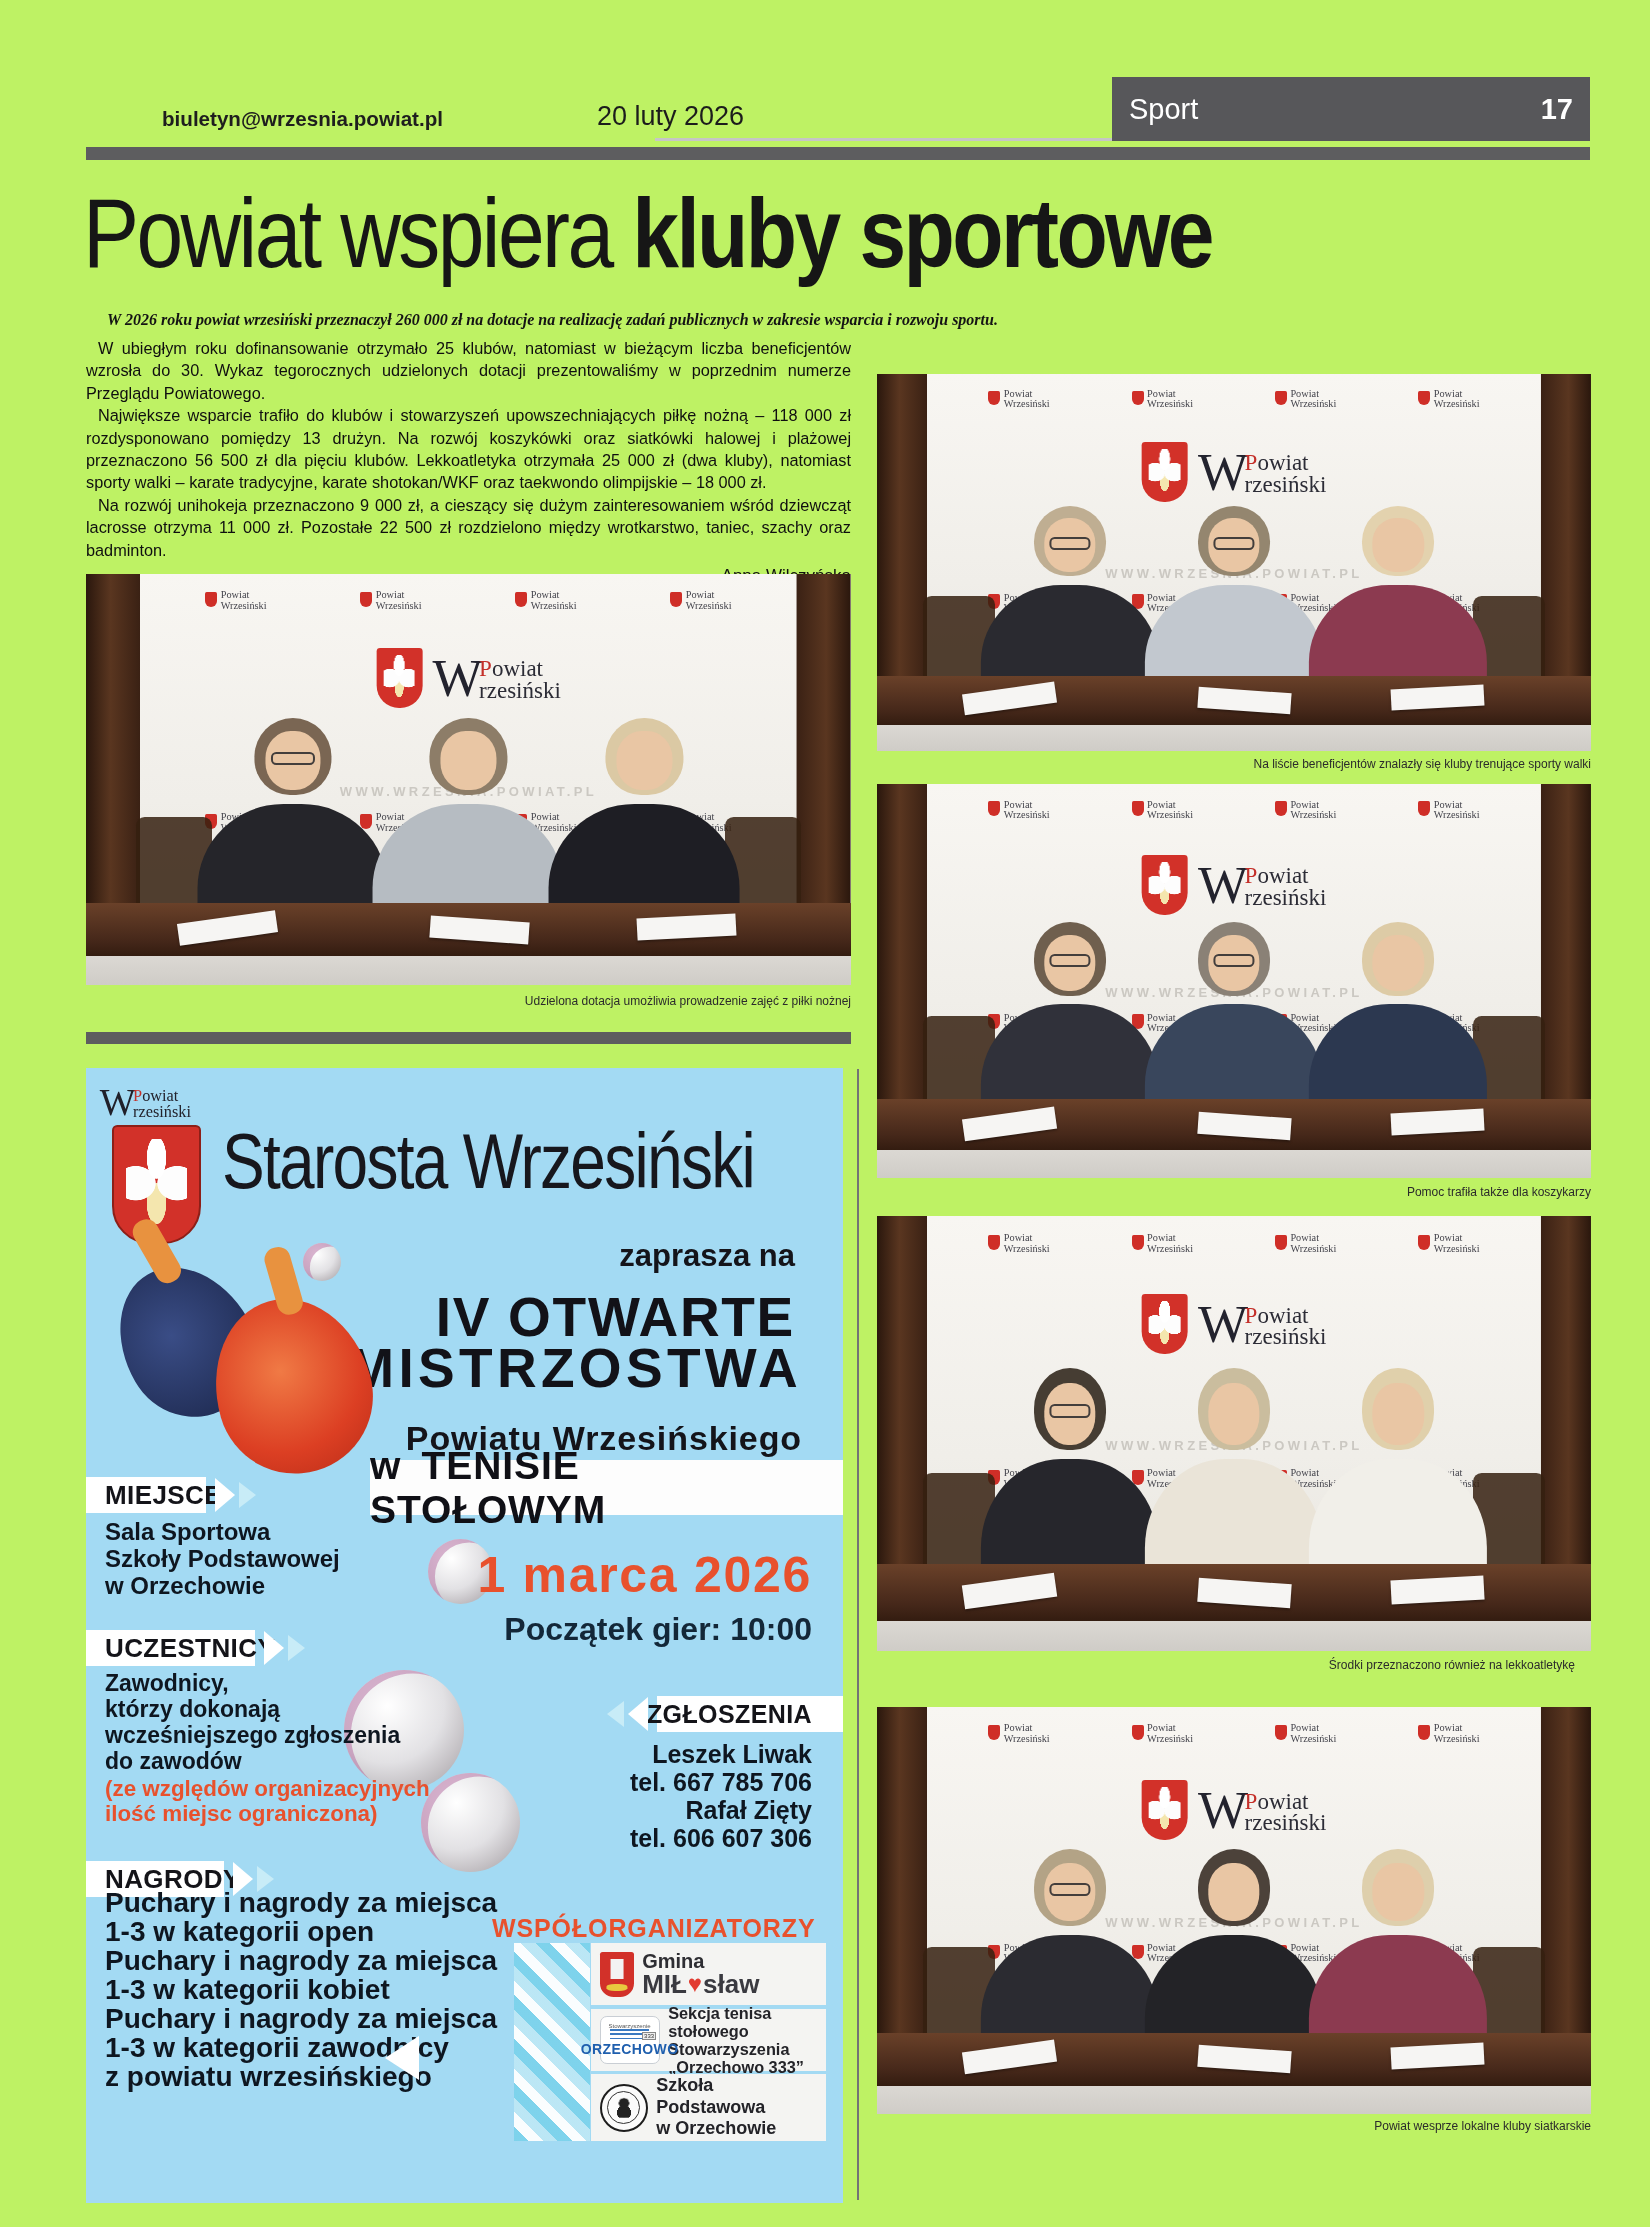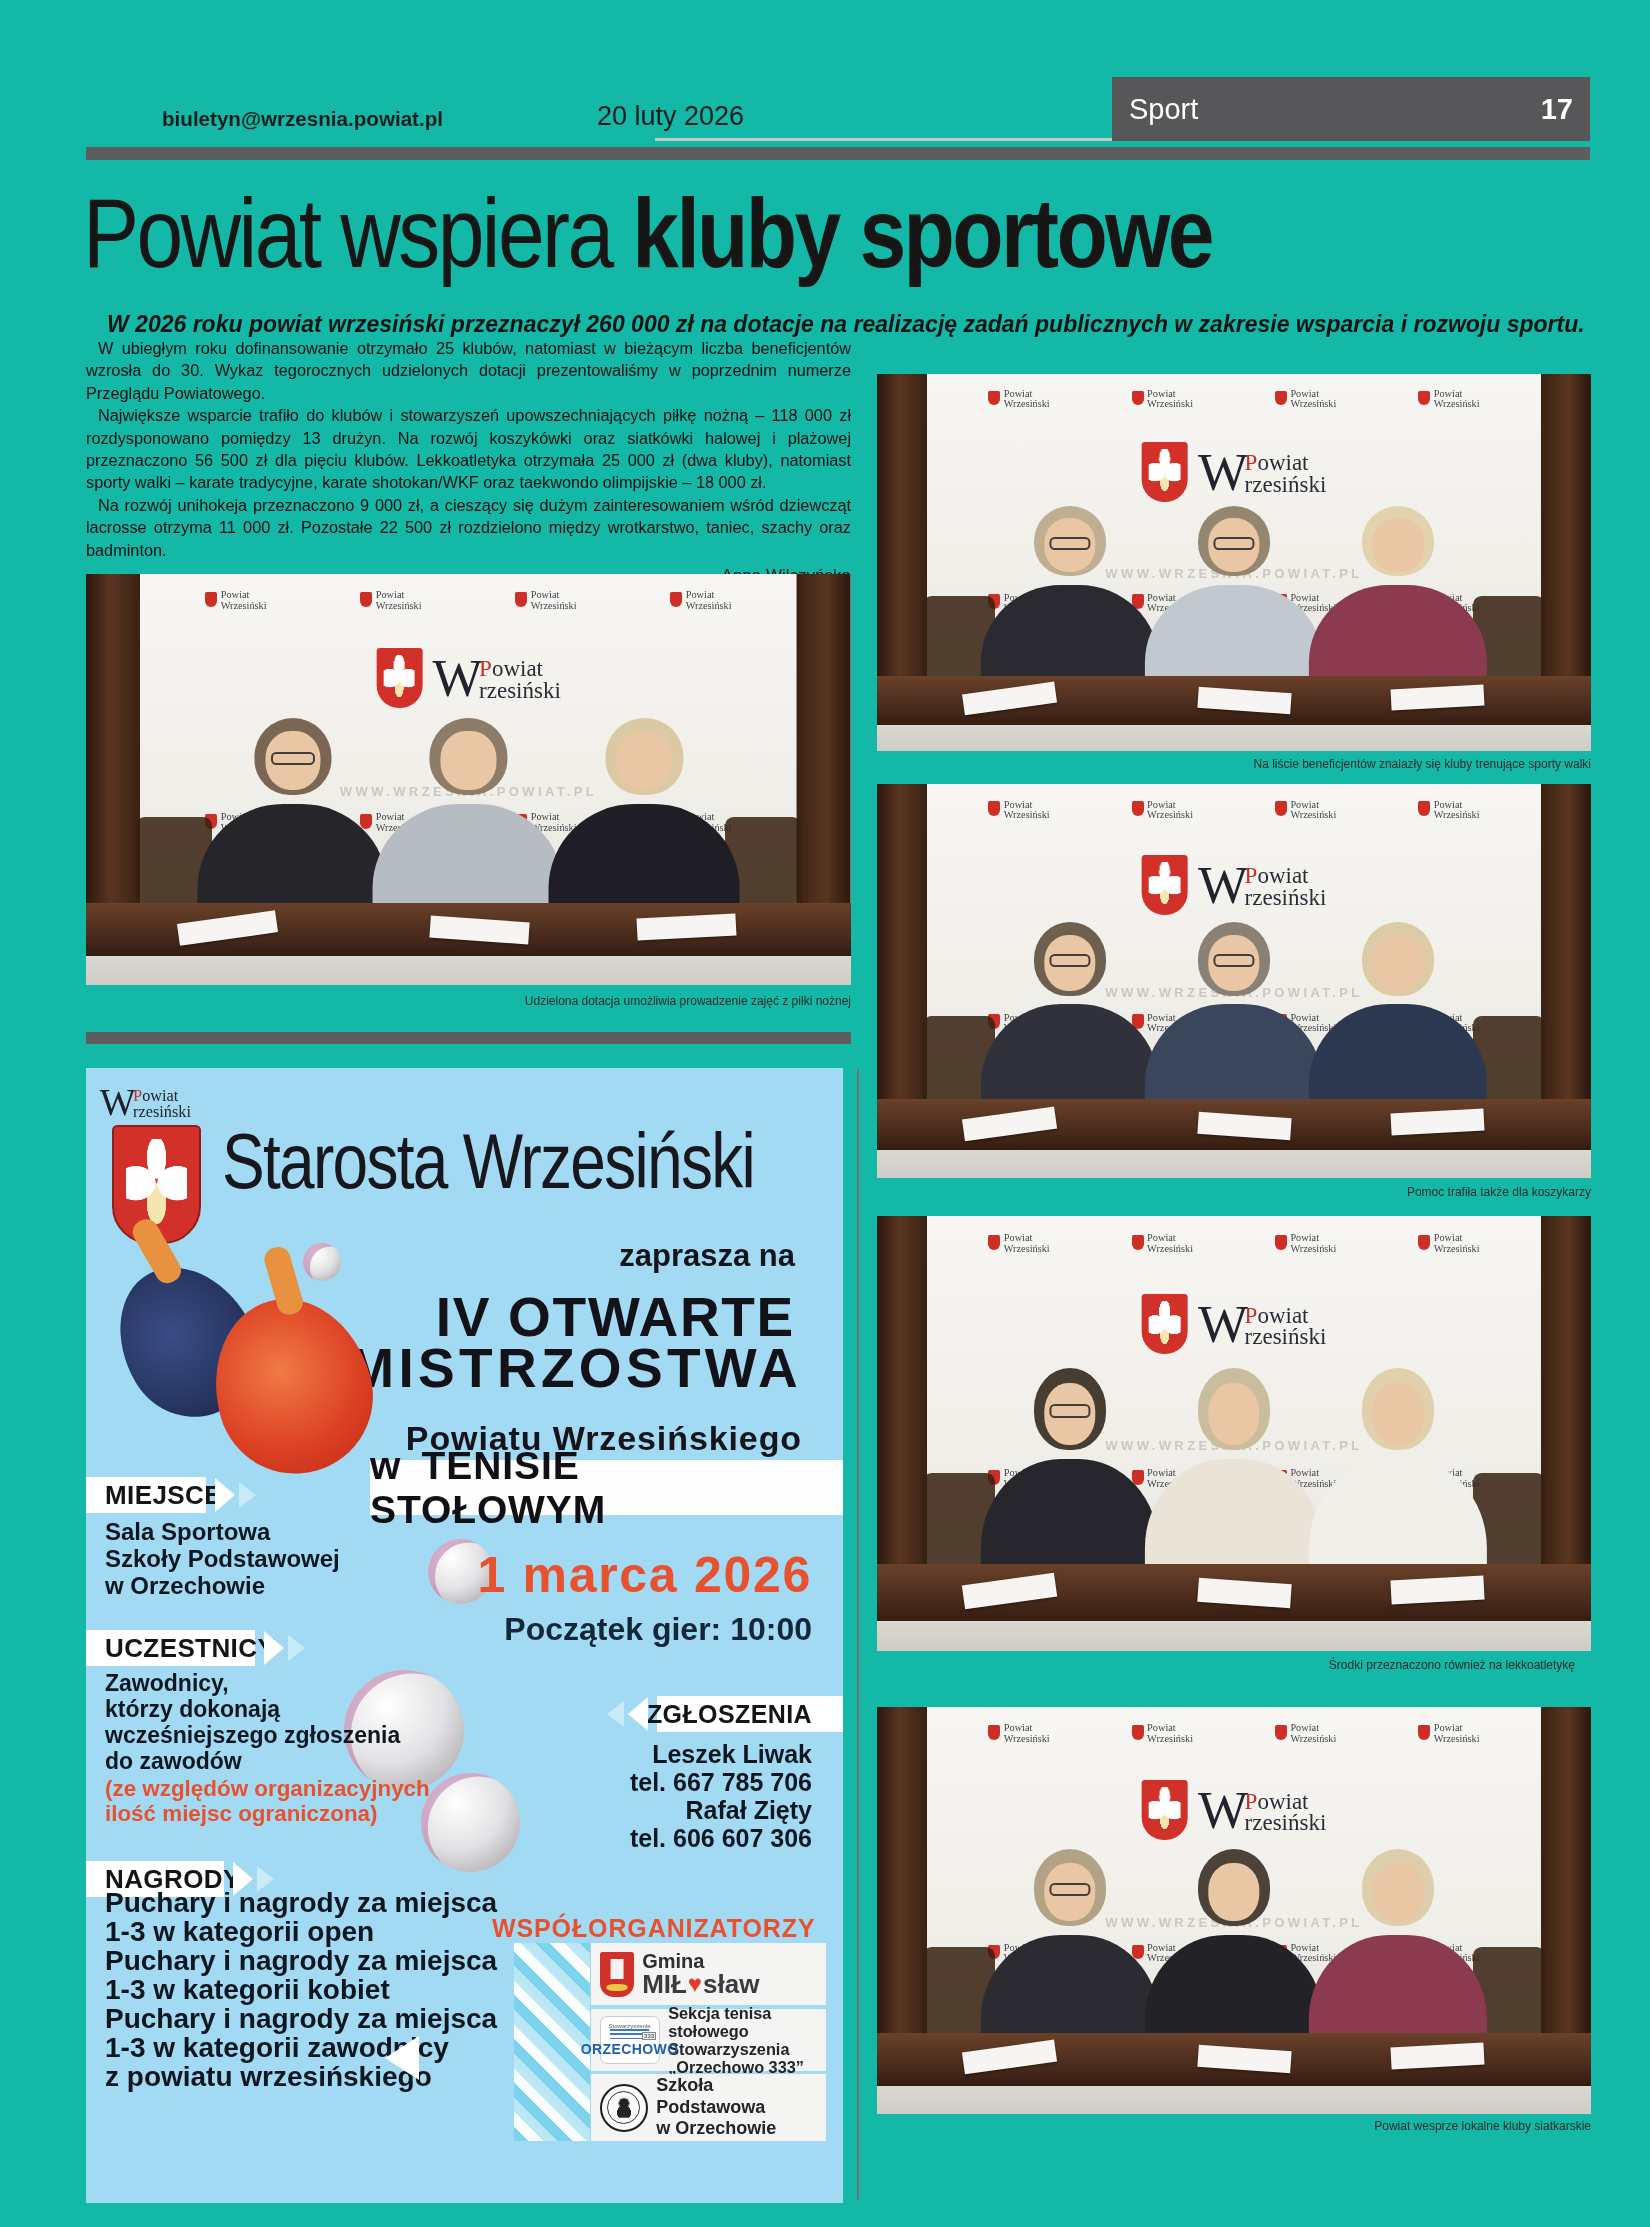--- a/index.html
+++ b/index.html
@@ -1,35 +1,35 @@
 <!DOCTYPE html>
 <html style="font-size:13.8px"><head>
 <meta charset="utf-8">
 <style>
   html,body{margin:0;padding:0;background:#fff;}
-  .page{position:relative;width:1651px;height:2227px;background:#14b8a6;overflow:hidden;
+  .page{position:relative;width:1651px;height:2227px;background:#bef264;overflow:hidden;
         font-family:"Liberation Sans",sans-serif;color:#111;}
   .page *{box-sizing:border-box;}
 
   
   .hdr-email{position:absolute;left:162px;top:107px;font-size:20.6px;font-weight:bold;color:#1e1e1e;}
   .hdr-date{position:absolute;left:597px;top:101px;font-size:27px;color:#1c1c1c;}
   .hdr-line{position:absolute;left:655px;top:138px;width:457px;height:2.6px;background:#c6c6c6;}
   .hdr-box{position:absolute;left:1112px;top:77px;width:478px;height:64px;background:#57575a;color:#fff;
            display:flex;align-items:center;justify-content:space-between;padding:0 17px;font-size:29px;}
   .hdr-box .pgnum{font-weight:bold;}
   .top-bar{position:absolute;left:86px;top:147px;width:1504px;height:13px;background:#5d5d5f;}
 
   
   .headline{position:absolute;left:83px;top:177px;white-space:nowrap;font-size:84px;letter-spacing:-2.6px;
             color:#161616;line-height:95px;transform:scaleY(1.18);transform-origin:left top;}
   .headline .t-reg{font-weight:400;}
   .headline .t-bold{font-weight:800;}
-  .lede{position:absolute;left:107px;top:311px;font-size:23px;font-weight:bold;font-style:italic;
-        color:#141414;white-space:nowrap;}
+  .lede{position:absolute;left:107px;top:311px;font-size:16px;font-weight:bold;font-style:italic;
+        color:#141414;white-space:nowrap;font-family:Liberation Serif, serif;}
   .body-copy{position:absolute;left:86px;top:337px;width:765px;font-size:16.3px;line-height:22.4px;
              text-align:justify;color:#0f0f0f;}
   .body-copy p{margin:0;text-indent:12px;}
   .byline{text-align:right;margin-top:4.3px;font-size:17px;font-weight:500;}
 
   
   .caption{position:absolute;font-size:12px;color:#2b2b2b;text-align:right;}
   .cap-left{left:86px;top:994px;width:765px;}
   .cap-r1{left:877px;top:757px;width:714px;}
   .cap-r2{left:877px;top:1185px;width:714px;}

